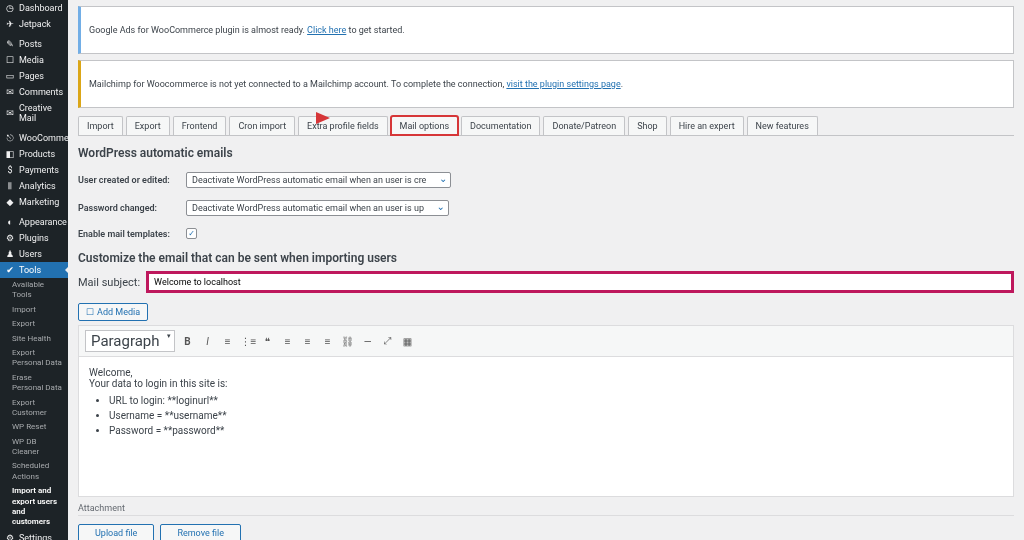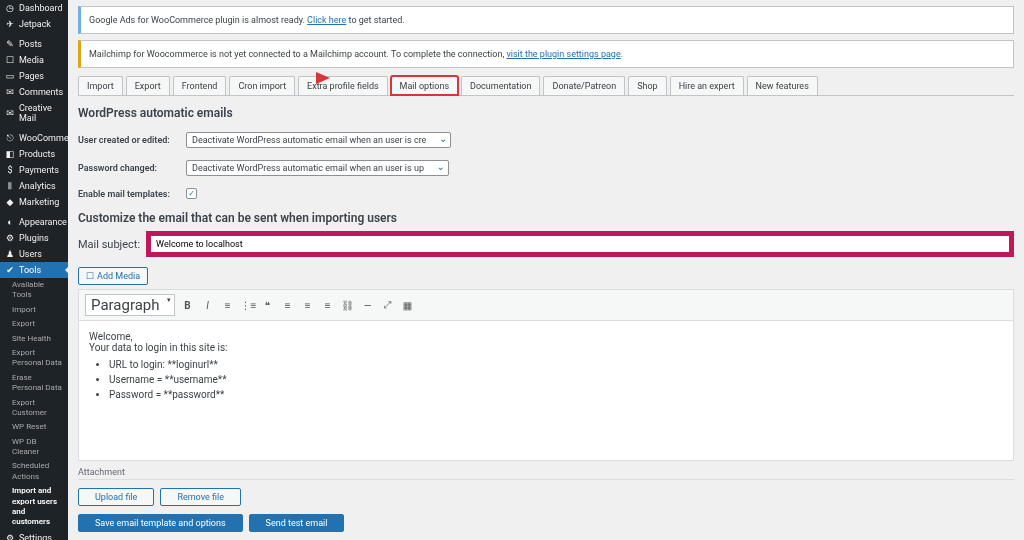--- a/index.html
+++ b/index.html
@@ -5,36 +5,36 @@
 * { margin:0; padding:0; box-sizing:border-box; font-family:-apple-system,BlinkMacSystemFont,"Segoe UI",Roboto,sans-serif; }
 body { font-size:11px; color:#3c434a; background:#f0f0f1; width:1024px; height:540px; overflow:hidden; display:flex; }
 .sidebar { width:68px; background:#1d2327; color:#f0f0f1; font-size:9px; overflow-y:auto; flex-shrink:0; }
 .sidebar-item { display:flex; align-items:center; padding:3px 5px; color:#f0f0f1; cursor:pointer; gap:4px; }
 .sidebar-item.active { background:#2271b1; color:#fff; position:relative; }
 .sidebar-item.active::after { content:""; position:absolute; right:-1px; top:50%; transform:translateY(-50%); border:4px solid transparent; border-right-color:#f0f0f1; }
 .sidebar-sub { padding:2px 5px 2px 12px; color:#a7aaad; cursor:pointer; font-size:8px; line-height:1.3; }
 .sidebar-sub.active { color:#fff; font-weight:600; }
 .sb-icon { width:10px; height:10px; display:inline-flex; align-items:center; justify-content:center; font-size:9px; flex-shrink:0; }
 .main { flex:1; overflow-y:auto; background:#f0f0f1; padding:0 10px 10px; }
-.notice { background:#fff; border:1px solid #c3c4c7; border-left:3px solid #72aee6; padding:8px 8px; margin-top:6px; font-size:9px; }
+.notice { background:#fff; border:1px solid #c3c4c7; border-left:3px solid #72aee6; padding:18px 8px; margin-top:6px; font-size:9px; }
 .notice.warn { border-left-color:#dba617; }
 .notice a { color:#2271b1; text-decoration:underline; }
 .tabs { display:flex; gap:3px; margin-top:8px; background:#f0f0f1; border-bottom:1px solid #c3c4c7; }
 .tab { background:#f6f7f7; border:1px solid #c3c4c7; border-bottom:none; padding:4px 8px; font-size:9px; cursor:pointer; border-radius:2px 2px 0 0; }
 .tab.highlight { outline:2px solid #d63638; outline-offset:-1px; }
 .red-arrow { position:absolute; width:0;height:0; border:6px solid transparent; border-left:14px solid #d63638; margin-top:-24px; margin-left:238px; }
 .section-title { font-size:12px; font-weight:600; margin:10px 0 6px; }
 .form-row { display:flex; align-items:center; margin:12px 0; font-size:9px; }
 .form-label { width:108px; font-weight:600; }
 .select-box { border:1px solid #8c8f94; border-radius:2px; padding:2px 24px 2px 5px; font-size:9px; background:#fff; min-width:165px; position:relative; }
 .select-box::after { content:"⌄"; position:absolute; right:3px; top:0; color:#2271b1; font-size:10px; }
 .checkbox { width:11px; height:11px; border:1px solid #8c8f94; border-radius:2px; background:#fff; display:inline-flex; align-items:center; justify-content:center; font-size:8px; color:#2271b1; }
 .help-text { font-size:9px; color:#646970; }
 .subject-row { display:flex; align-items:center; margin:6px 0; gap:6px; }
-.subject-input { flex:1; border:5px solid #be185d; padding:3px 5px; font-size:9px; background:#fff; }
+.subject-input { flex:1; border:3px solid #be185d; padding:3px 5px; font-size:9px; background:#fff; }
 .add-media { display:inline-flex; align-items:center; gap:3px; border:1px solid #2271b1; color:#2271b1; background:#f6f7f7; padding:3px 7px; font-size:9px; border-radius:2px; cursor:pointer; margin:4px 0; }
 .editor-toolbar { display:flex; gap:6px; align-items:center; background:#f6f7f7; border:1px solid #dcdcde; padding:4px 6px; font-size:10px; }
 .editor-toolbar .dropdown { border:1px solid #c3c4c7; padding:1px 14px 1px 5px; font-size:15px; background:#fff; position:relative; }
 .editor-toolbar .dropdown::after { content:"▾"; position:absolute; right:3px; top:1px; font-size:7px; }
 .editor-btn { width:14px; text-align:center; cursor:pointer; color:#555; }
 .editor-body { background:#fff; border:1px solid #dcdcde; border-top:none; padding:10px; font-size:10px; min-height:140px; }
 .editor-body ul { list-style:disc; margin:6px 0 0 20px; }
 .editor-body li { margin:4px 0; }
 .small-label { font-size:9px; color:#646970; margin:6px 0 2px; }
 .hr { border-top:1px solid #dcdcde; margin:2px 0 6px; }

